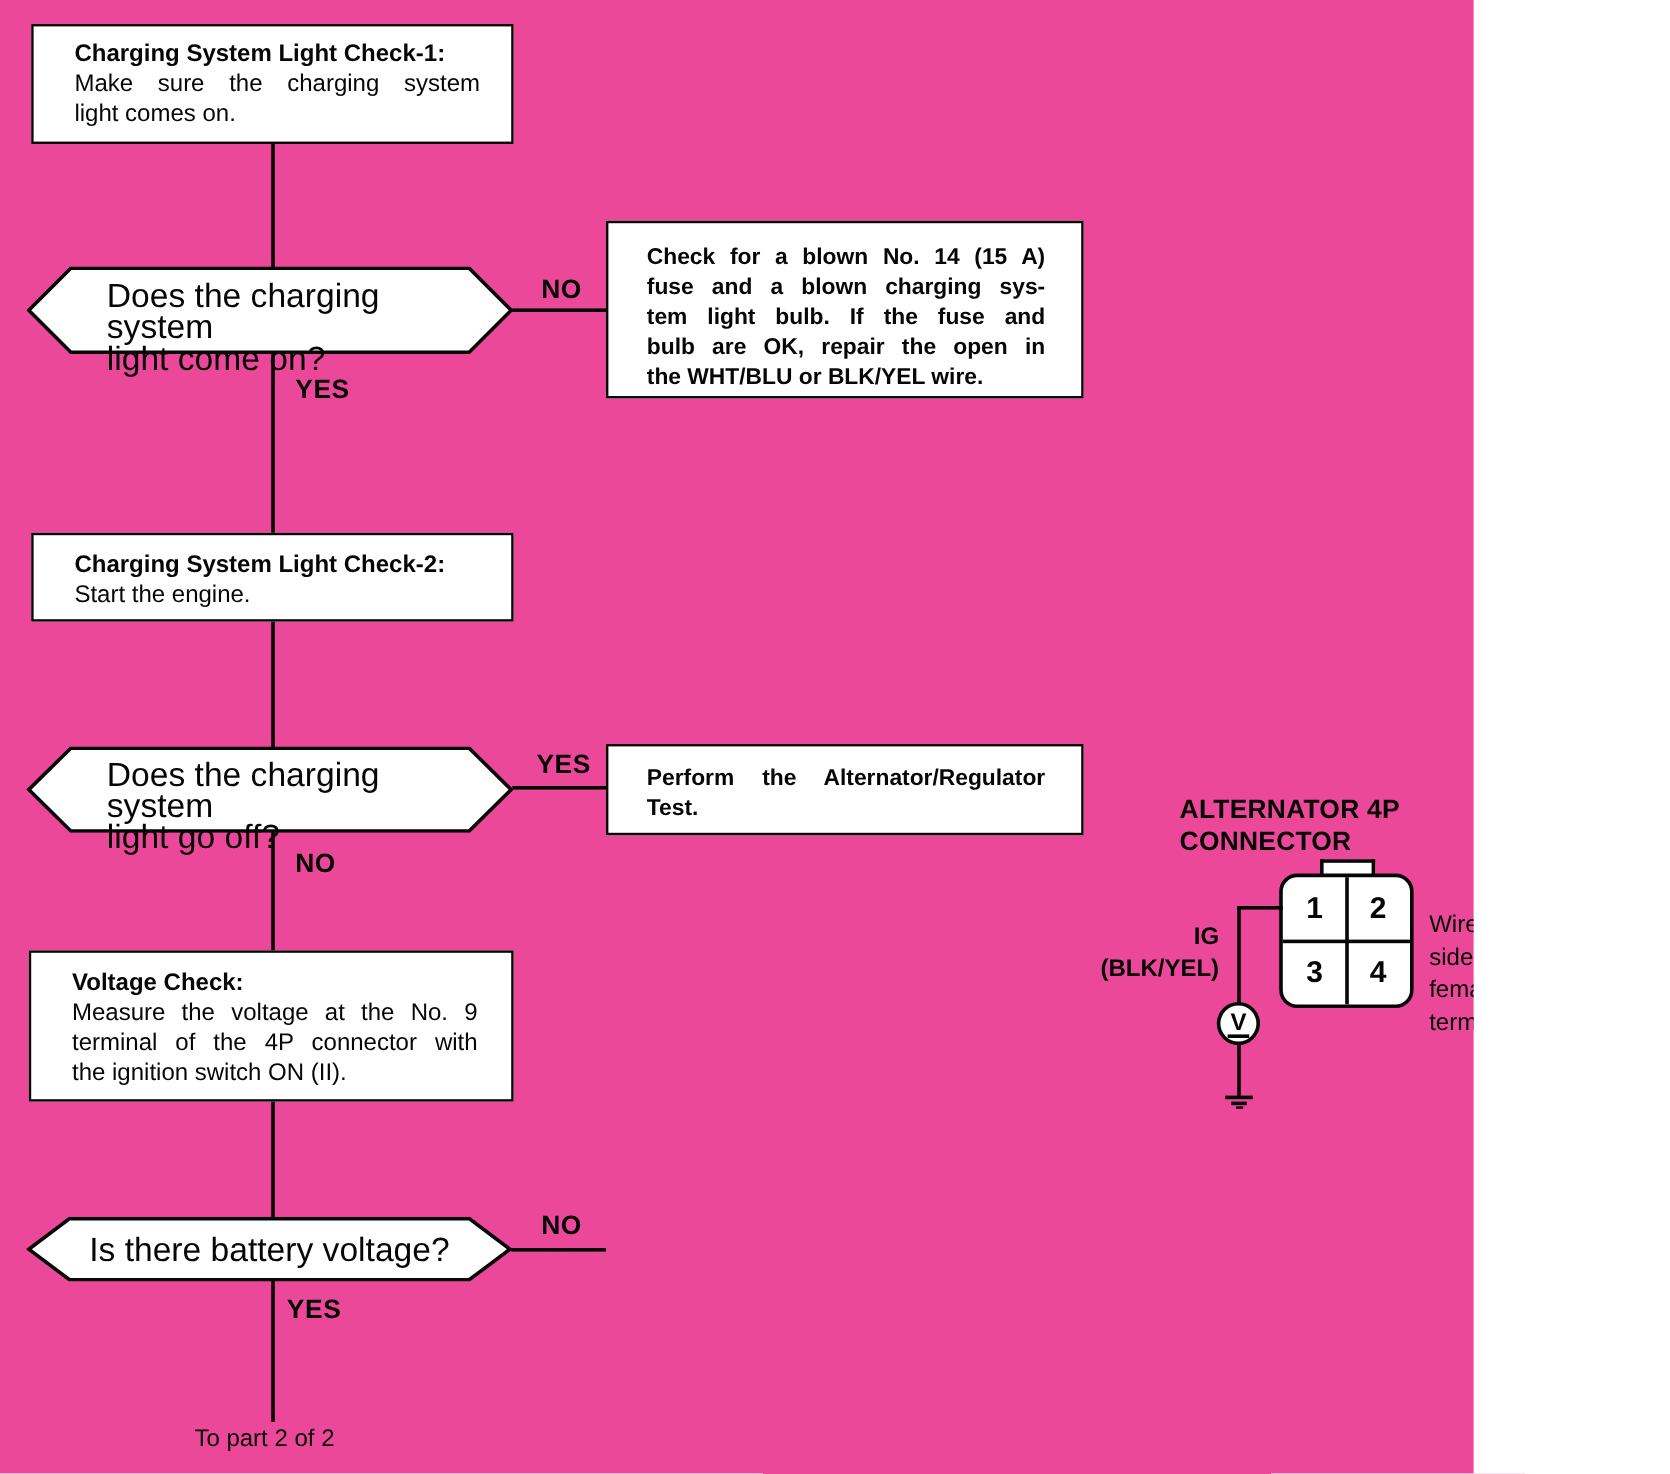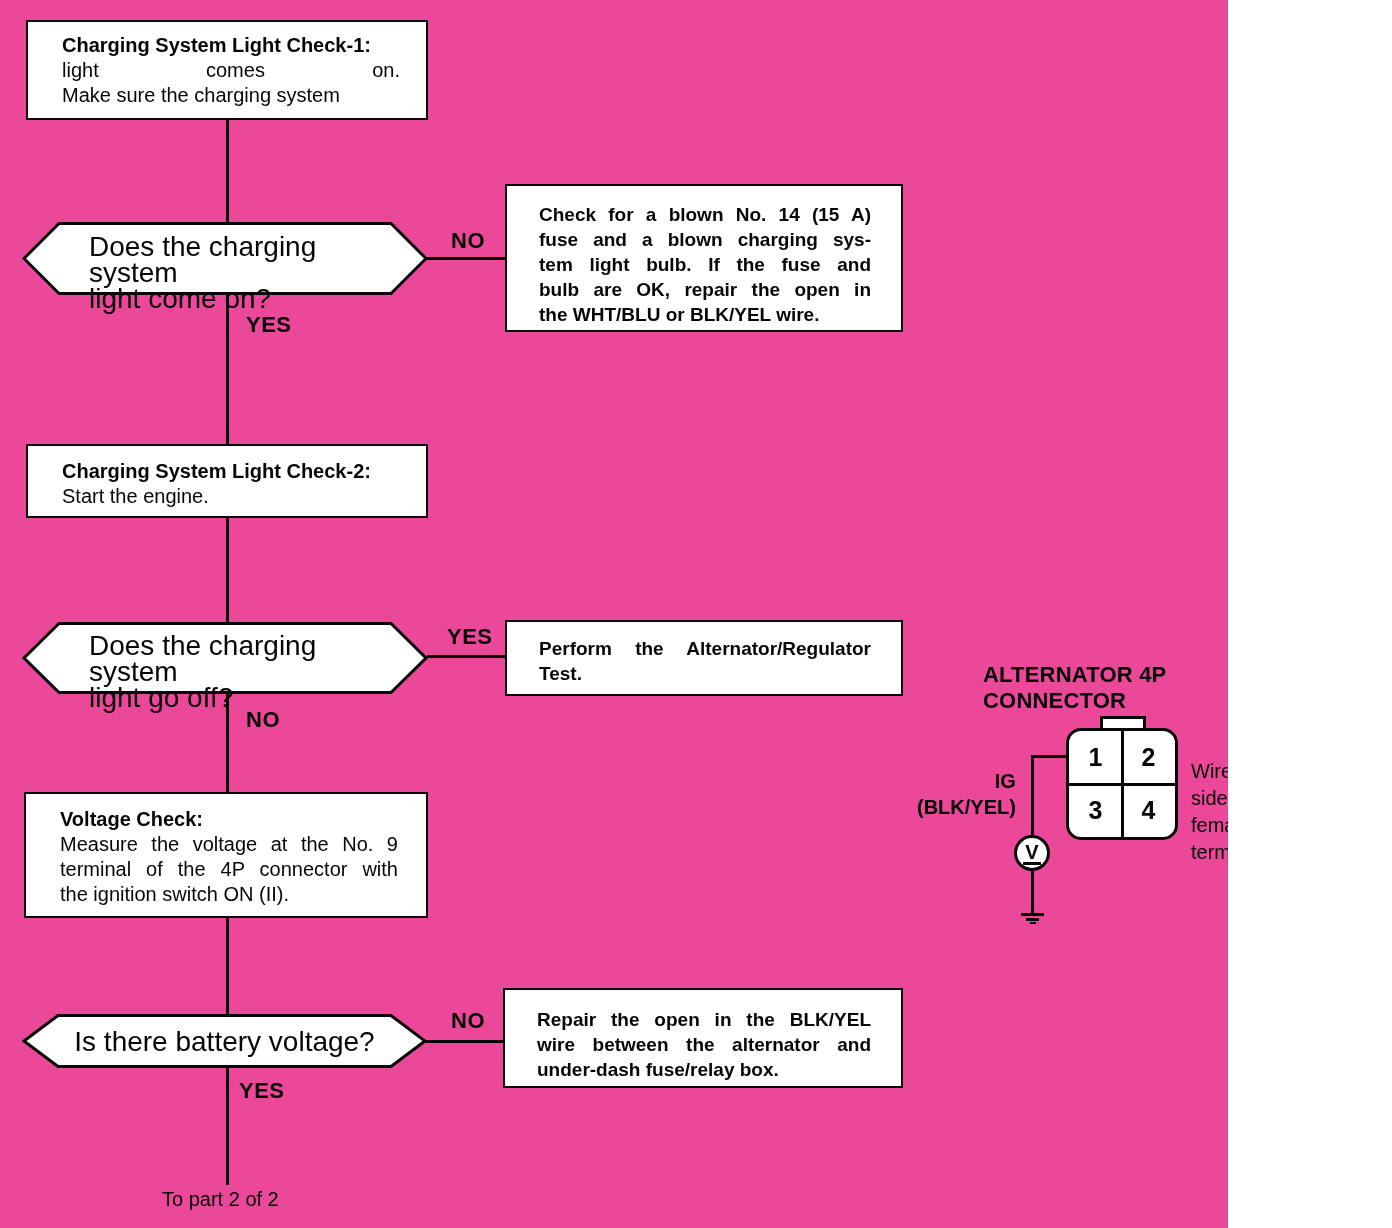--- a/index.html
+++ b/index.html
@@ -45,22 +45,22 @@
   <div class="vline" style="left:226px;top:917px;width:3px;height:99px;"></div>
   <div class="vline" style="left:226px;top:1066px;width:3px;height:119px;"></div>
 
   <div class="hline" style="left:427px;top:257px;width:80px;height:3px;"></div>
   <div class="hline" style="left:427px;top:655px;width:80px;height:3px;"></div>
   <div class="hline" style="left:426px;top:1040px;width:79px;height:3px;"></div>
 
   <div class="fbox" style="left:26px;top:20px;width:402px;height:100px;padding:11px 26px 0 34px;">
     <div class="title">Charging System Light Check-1:</div>
     <div class="jl">
+        <div class="tline">Make sure the charging system</div>
         <div class="tline">light comes on.</div>
-        <div class="tline">Make sure the charging system</div>
       </div>
   </div>
 
   <div class="hexwrap" style="left:22px;top:222px;">
     <svg width="406" height="73">
       <polygon points="2,36.5 37,1.5 369,1.5 404,36.5 369,71.5 37,71.5"></polygon>
     </svg>
   </div>
   <div class="hextext" style="left:89px;top:234px;width:320px;">
       <div class="tline">Does the charging system</div>
@@ -114,25 +114,20 @@
     <svg width="405" height="54">
       <polygon points="2,27 36,1.5 369,1.5 403,27 369,52.5 36,52.5"></polygon>
     </svg>
   </div>
   <div class="hextext" style="left:22px;top:1029px;width:405px;text-align:center;">
       <div class="tline">Is there battery voltage?</div>
     </div>
   <div class="elabel" style="left:451px;top:1008px;">NO</div>
   <div class="elabel" style="left:239px;top:1078px;">YES</div>
 
-  <div class="fbox actionbox jl" style="left:503px;top:988px;width:400px;height:100px;padding:17px 30px 0 32px;">
-      <div class="tline">Repair the open in the BLK/YEL</div>
-      <div class="tline">wire between the alternator and</div>
-      <div class="tline">under-dash fuse/relay box.</div>
-    </div>
 
   <div class="plain" style="left:162px;top:1188px;font-size:20px;">To part 2 of 2</div>
 
   <div class="conn-title" style="left:983px;top:662px;">ALTERNATOR 4P CONNECTOR</div>
 
   <div class="conn-tab" style="left:1100px;top:716px;"></div>
 
   <div class="conn-body" style="left:1066px;top:728px;">
     <div class="pin-grid">
       <div class="pin-cell">1</div>

